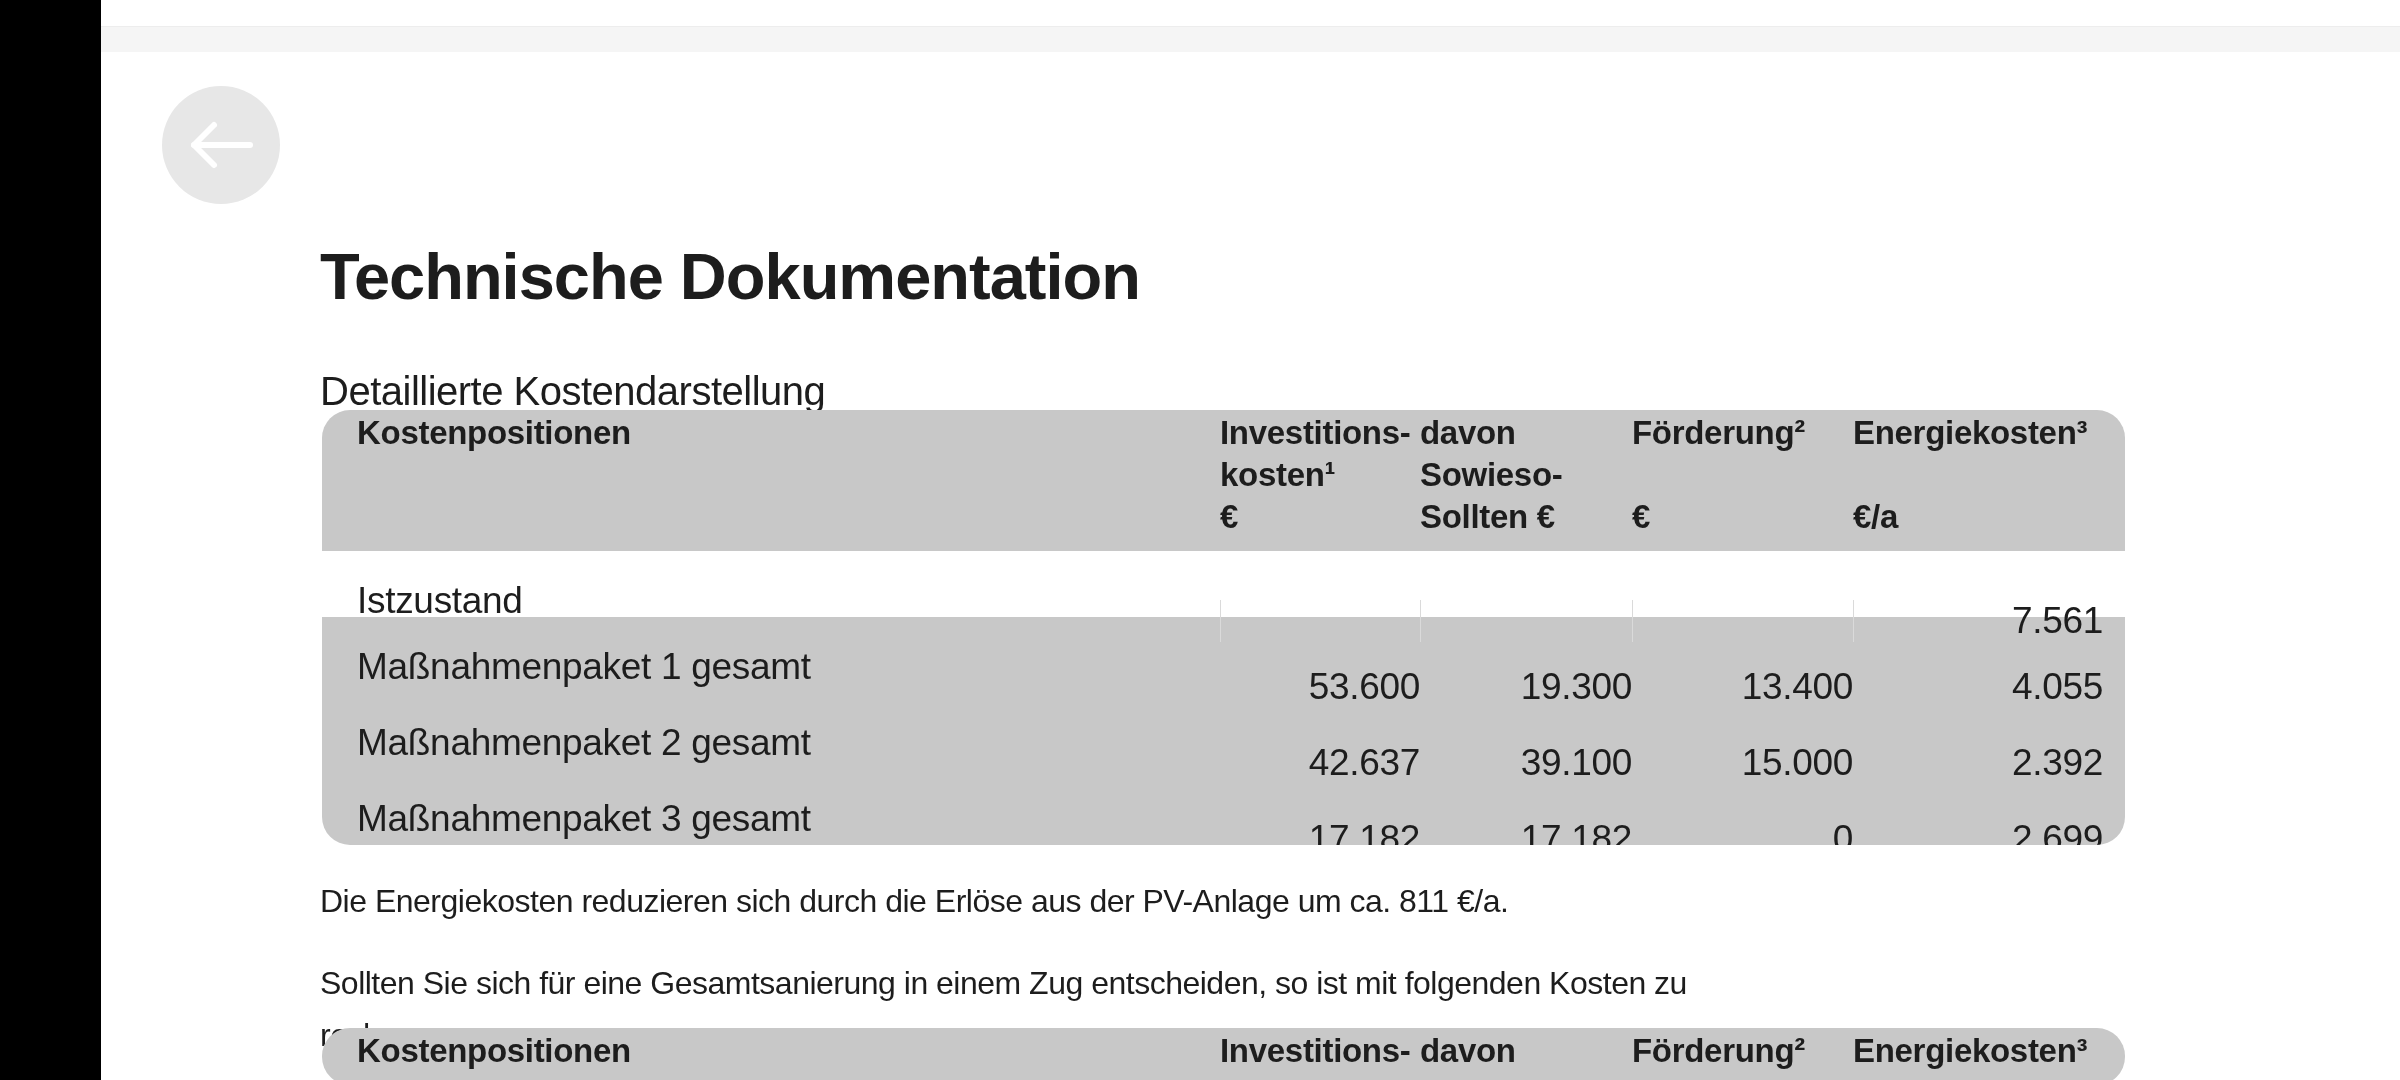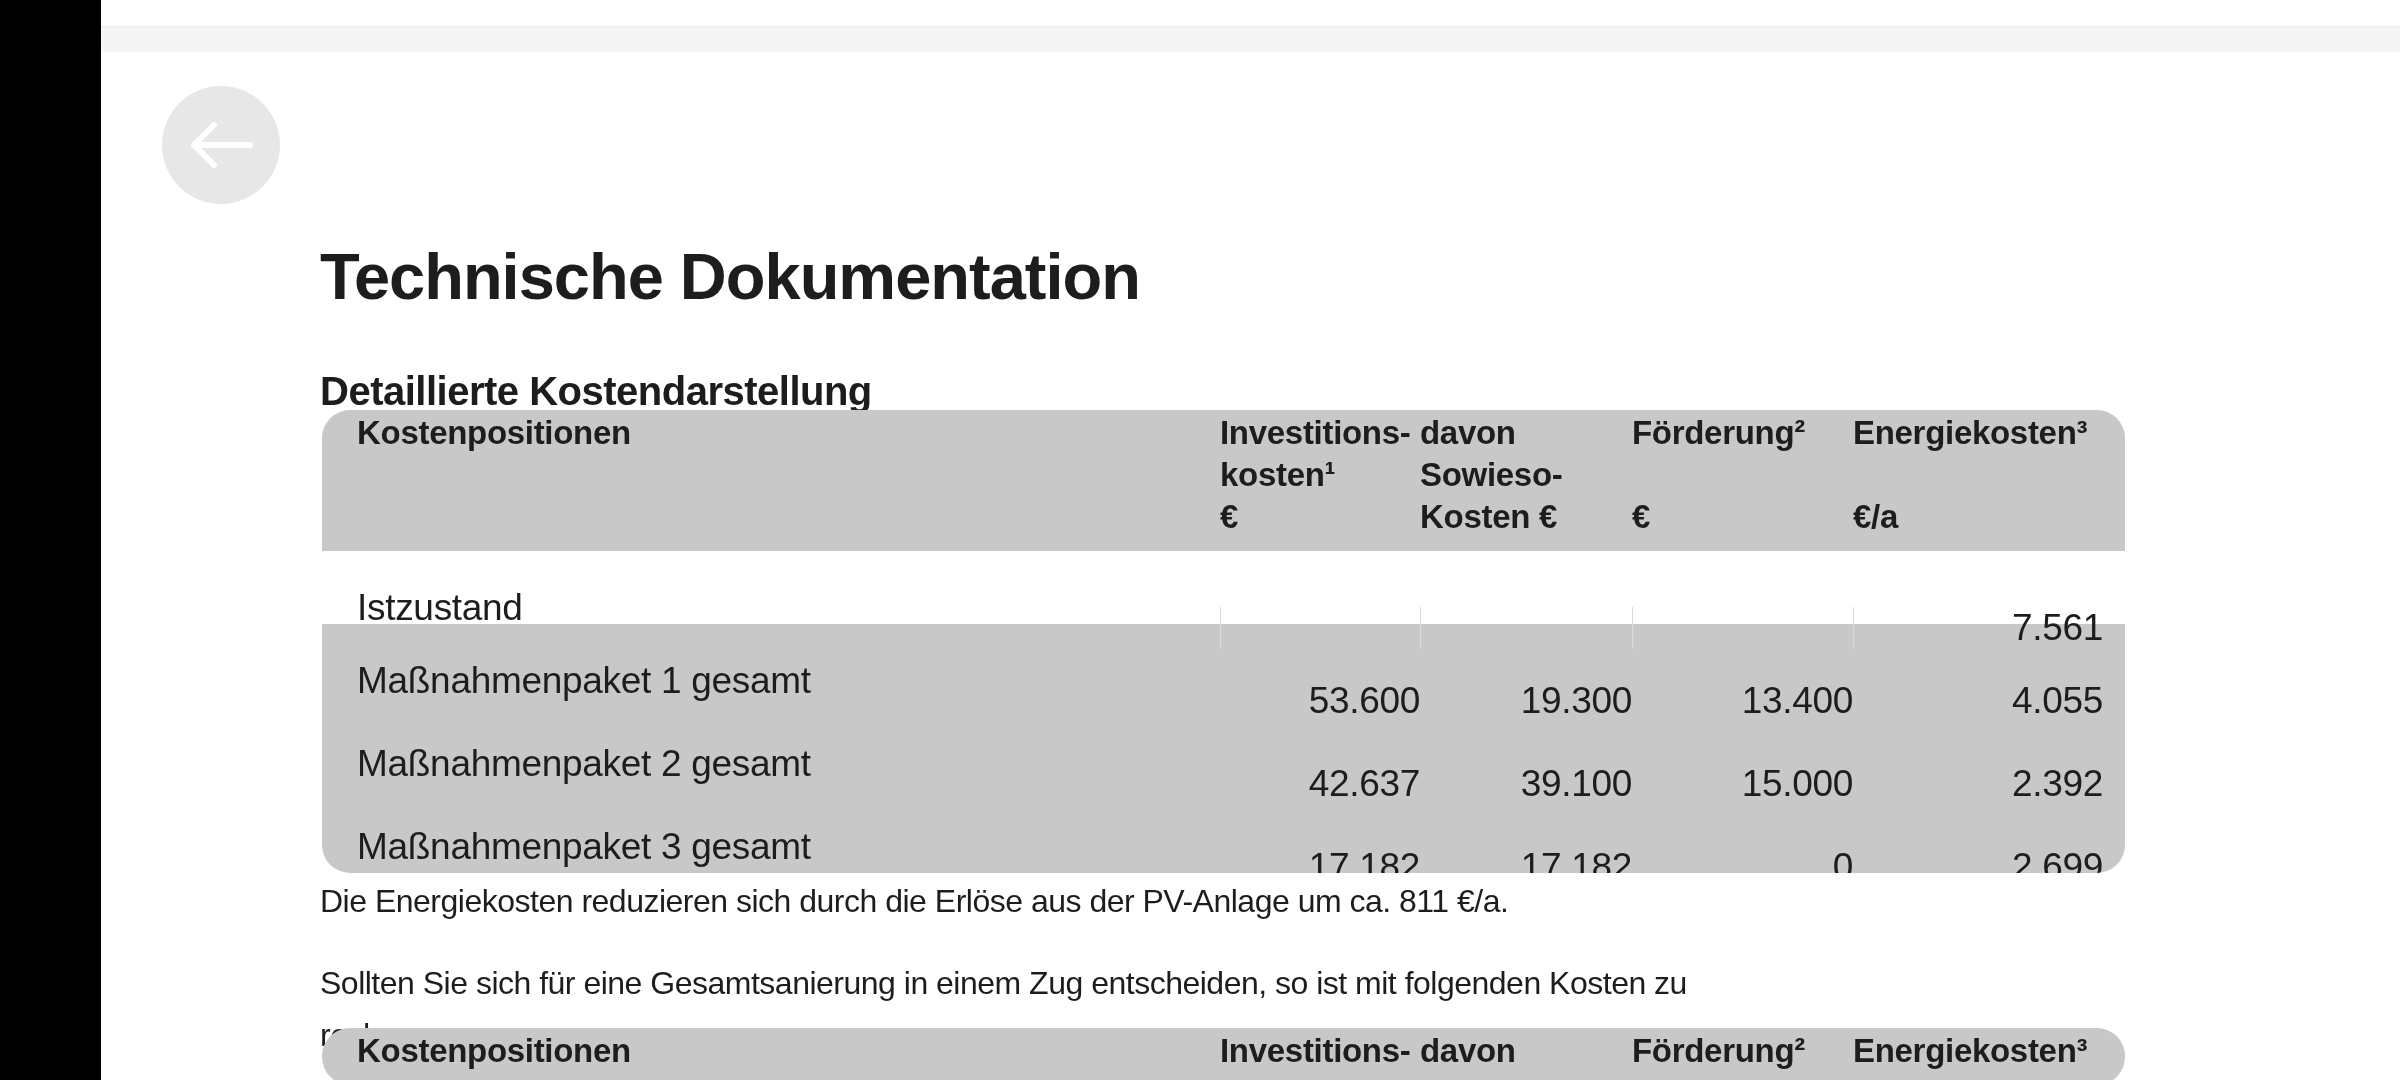--- a/index.html
+++ b/index.html
@@ -25,40 +25,40 @@
     cursor:pointer;border:none;padding:0;
   }
   .back-button svg{display:block;}
   .page-title{
     position:absolute;left:320px;top:200px;
     font-size:65px;font-weight:bold;line-height:1;letter-spacing:-1px;
     white-space:nowrap;
   }
   .section-heading{
     position:absolute;left:320px;top:338px;
-    font-size:40px;font-weight:bold;line-height:1;letter-spacing:-0.5px;
+    font-size:40px;font-weight:normal;line-height:1;letter-spacing:-0.5px;
     white-space:nowrap;
   }
   .cost-table{
     position:absolute;left:322px;width:1803px;
     border-radius:28px;overflow:hidden;
   }
   #table1{top:410px;}
   #table2{top:1028px;}
   .t-header{
     display:grid;grid-template-columns:1fr 200px 212px 221px 250px;
     background:var(--table_header_bg,#c8c8c8);
     padding:2px 22px 13px 35px;
     font-size:33px;font-weight:bold;line-height:42px;letter-spacing:-0.3px;
   }
   .h-cell.num{text-align:left;}
   .h-line{min-height:42px;}
   .t-row{
     display:grid;grid-template-columns:1fr 200px 212px 221px 250px;
-    padding:16px 22px 0 35px;
+    padding:9px 22px 0 35px;
     background:var(--table_row_bg,#c8c8c8);
     font-size:37px;letter-spacing:-0.3px;
     align-items:stretch;height:67px;
   }
   .t-row.highlight{background:var(--highlight_row_bg,#ffffff);height:57px;}
   .t-row .cell{display:flex;align-items:center;}
   .t-row .cell.num{justify-content:flex-end;margin-top:40px;}
   .t-row.highlight .cell.num{border-left:1px solid #dadada;}
   .para{
     position:absolute;left:320px;
@@ -92,21 +92,21 @@
     <div class="t-header">
       <div class="h-cell">Kostenpositionen</div>
       <div class="h-cell num">
         <div class="h-line">Investitions-</div>
         <div class="h-line">kosten¹</div>
         <div class="h-line">€</div>
       </div>
       <div class="h-cell num">
         <div class="h-line">davon</div>
         <div class="h-line">Sowieso-</div>
-        <div class="h-line">Kosten €</div>
+        <div class="h-line">Sollten €</div>
       </div>
       <div class="h-cell num">
         <div class="h-line">Förderung²</div>
         <div class="h-line">&nbsp;</div>
         <div class="h-line">€</div>
       </div>
       <div class="h-cell num">
         <div class="h-line">Energiekosten³</div>
         <div class="h-line">&nbsp;</div>
         <div class="h-line">€/a</div>

